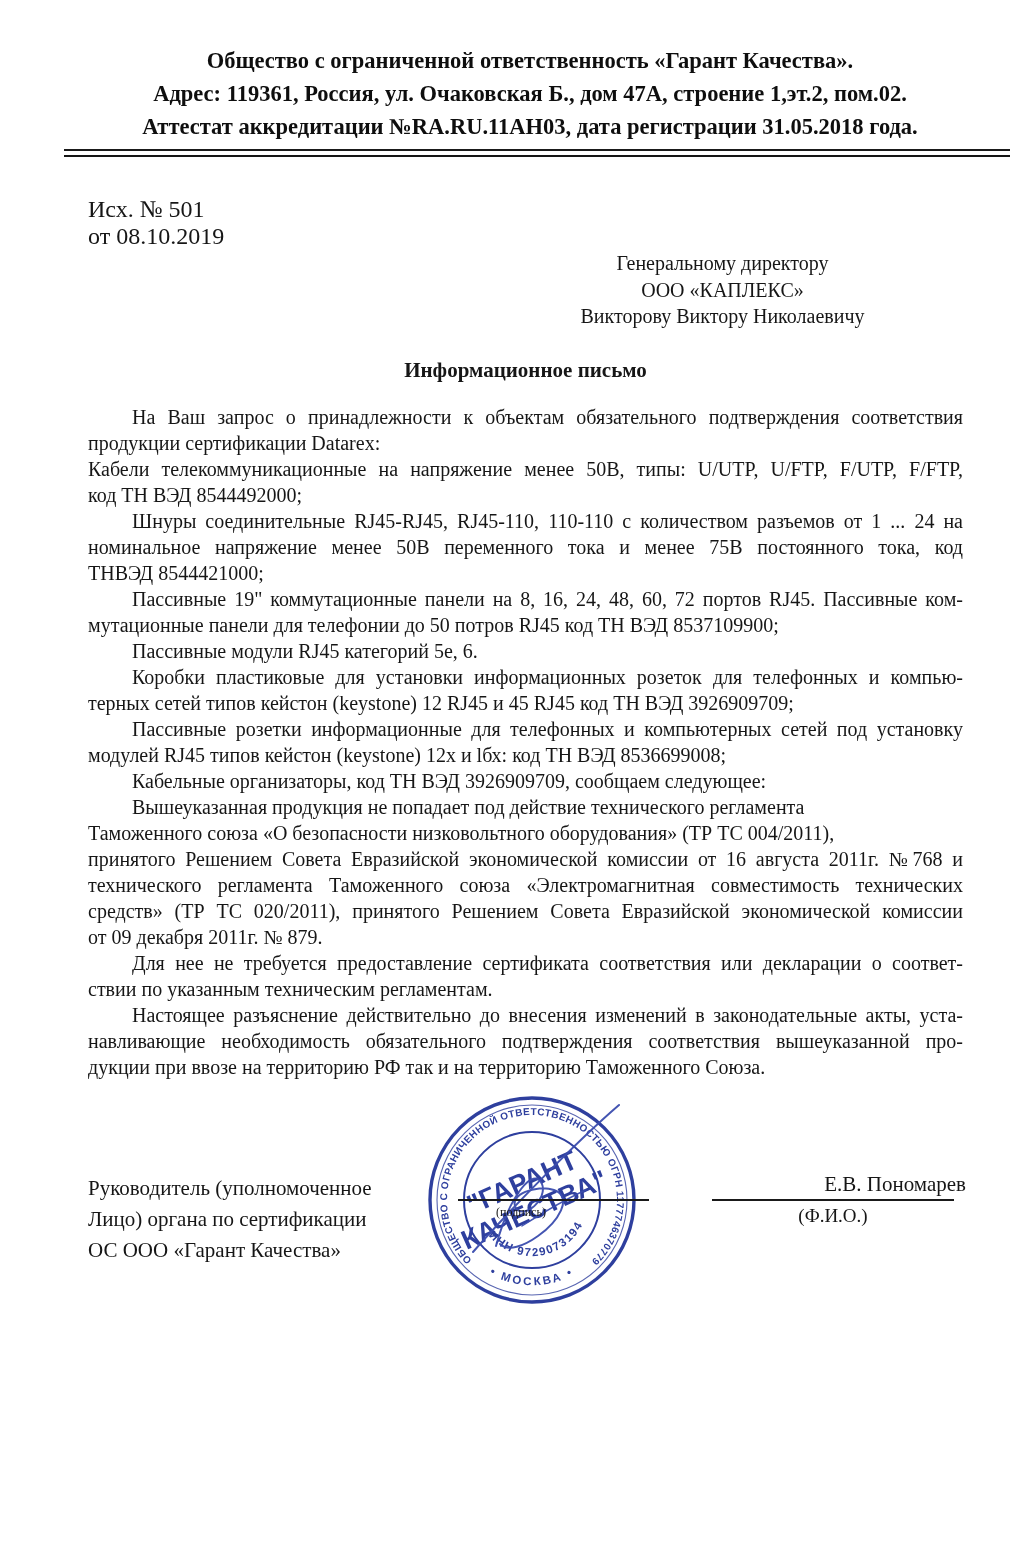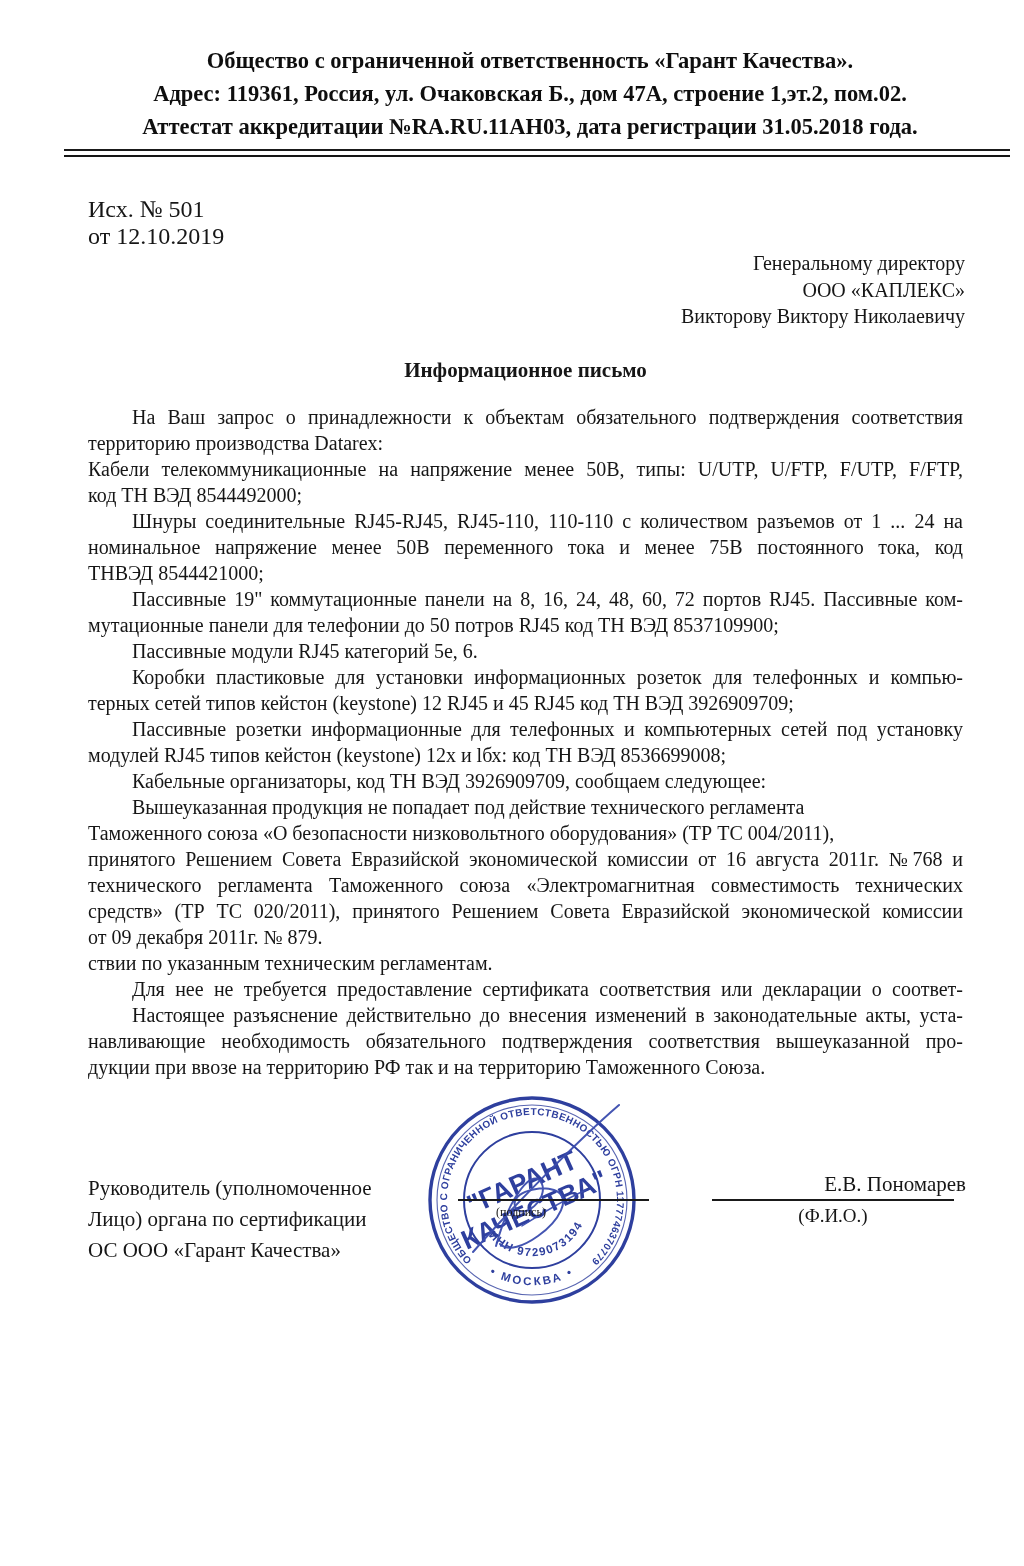--- a/index.html
+++ b/index.html
@@ -13,21 +13,21 @@
   .letterhead {
     top:44px; left:70px; width:920px; text-align:center;
     font-weight:bold; font-size:22.5px; line-height:33px; color:#0e0e0e;
   }
   .rule {
     top:149px; left:64px; width:946px; height:4px;
     border-top:2px solid #1a1a1a; border-bottom:2px solid #151515;
   }
   .ref { top:196px; left:88px; font-size:24px; line-height:27px; }
   .addressee {
-    top:250px; left:480px; width:485px; text-align:right;
+    top:250px; left:480px; width:485px; text-align:center;
     font-size:20px; line-height:26.5px;
   }
   .title {
     top:358px; left:88px; width:875px; text-align:center;
     font-weight:bold; font-size:21px;
   }
   .body-text { top:404px; left:88px; width:875px; font-size:20px; }
   .bodyline { line-height:26px; white-space:normal; }
   .bodyline.just { text-align:justify; text-align-last:justify; }
   .bodyline.ind { text-indent:44px; }
@@ -52,55 +52,55 @@
 
   <div class="abs letterhead">
     <div>Общество с ограниченной ответственность «Гарант Качества».</div>
     <div>Адрес: 119361, Россия, ул. Очаковская Б., дом 47А, строение 1,эт.2, пом.02.</div>
     <div>Аттестат аккредитации №RA.RU.11АН03, дата регистрации 31.05.2018 года.</div>
   </div>
   <div class="abs rule"></div>
 
   <div class="abs ref">
     <div>Исх. № 501</div>
-    <div>от 12.10.2019</div>
+    <div>от 08.10.2019</div>
   </div>
 
   <div class="abs addressee">
     <div>Генеральному директору</div>
     <div>ООО «КАПЛЕКС»</div>
     <div>Викторову Виктору Николаевичу</div>
   </div>
 
   <div class="abs title">Информационное письмо</div>
 
   <div class="abs body-text">
       <div class="bodyline just ind">На Ваш запрос о принадлежности к объектам обязательного подтверждения соответствия</div>
-      <div class="bodyline">территорию производства Datarex:</div>
+      <div class="bodyline">продукции сертификации Datarex:</div>
       <div class="bodyline just">Кабели телекоммуникационные на напряжение менее 50В, типы: U/UTP, U/FTP, F/UTP, F/FTP,</div>
       <div class="bodyline">код ТН ВЭД 8544492000;</div>
       <div class="bodyline just ind">Шнуры соединительные RJ45-RJ45, RJ45-110, 110-110 с количеством разъемов от 1 ... 24 на</div>
       <div class="bodyline just">номинальное напряжение менее 50В переменного тока и менее 75В постоянного тока, код</div>
       <div class="bodyline">ТНВЭД 8544421000;</div>
       <div class="bodyline just ind">Пассивные 19" коммутационные панели на 8, 16, 24, 48, 60, 72 портов RJ45. Пассивные ком-</div>
       <div class="bodyline">мутационные панели для телефонии до 50 потров RJ45 код ТН ВЭД 8537109900;</div>
       <div class="bodyline ind">Пассивные модули RJ45 категорий 5е, 6.</div>
       <div class="bodyline just ind">Коробки пластиковые для установки информационных розеток для телефонных и компью-</div>
       <div class="bodyline">терных сетей типов кейстон (keystone) 12 RJ45 и 45 RJ45 код ТН ВЭД 3926909709;</div>
       <div class="bodyline just ind">Пассивные розетки информационные для телефонных и компьютерных сетей под установку</div>
       <div class="bodyline">модулей RJ45 типов кейстон (keystone) 12х и lбх: код ТН ВЭД 8536699008;</div>
       <div class="bodyline ind">Кабельные организаторы, код ТН ВЭД 3926909709, сообщаем следующее:</div>
       <div class="bodyline ind">Вышеуказанная продукция не попадает под действие технического регламента</div>
       <div class="bodyline">Таможенного союза «О безопасности низковольтного оборудования» (ТР ТС 004/2011),</div>
       <div class="bodyline just">принятого Решением Совета Евразийской экономической комиссии от 16 августа 2011г. №768 и</div>
       <div class="bodyline just">технического регламента Таможенного союза «Электромагнитная совместимость технических</div>
       <div class="bodyline just">средств» (ТР ТС 020/2011), принятого Решением Совета Евразийской экономической комиссии</div>
       <div class="bodyline">от 09 декабря 2011г. № 879.</div>
+      <div class="bodyline just ind">Для нее не требуется предоставление сертификата соответствия или декларации о соответ-</div>
       <div class="bodyline">ствии по указанным техническим регламентам.</div>
-      <div class="bodyline just ind">Для нее не требуется предоставление сертификата соответствия или декларации о соответ-</div>
       <div class="bodyline just ind">Настоящее разъяснение действительно до внесения изменений в законодательные акты, уста-</div>
       <div class="bodyline just">навливающие необходимость обязательного подтверждения соответствия вышеуказанной про-</div>
       <div class="bodyline">дукции при ввозе на территорию РФ так и на территорию Таможенного Союза.</div>
     </div>
 
   <div class="abs sig-left">
     <div>Руководитель (уполномоченное</div>
     <div>Лицо) органа по сертификации</div>
     <div>ОС ООО «Гарант Качества»</div>
   </div>

